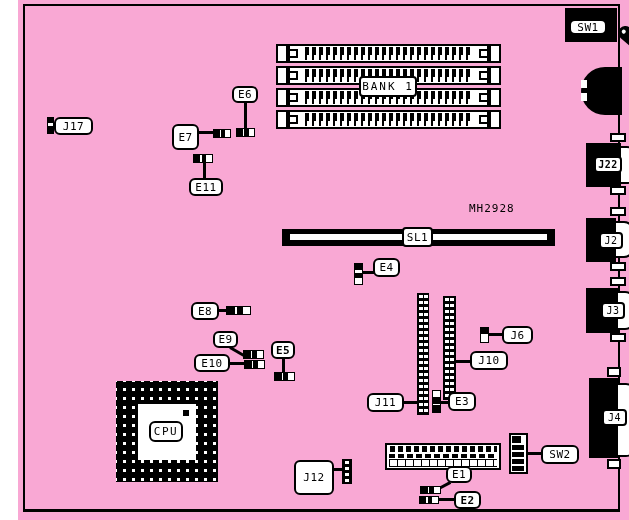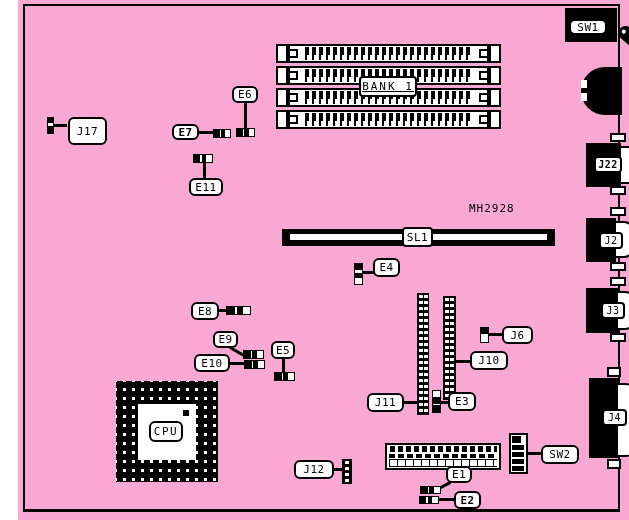--- a/index.html
+++ b/index.html
@@ -102,34 +102,34 @@
       <div class="barR"></div>
   </div>
   <div class="simm" style="top:110px;">
     <div class="barL"></div>
       <div class="clipL"></div>
       <div class="pins1"></div>
       <div class="pins2"></div>
       <div class="clipR"></div>
       <div class="barR"></div>
   </div>
-  <div class="lbl" style="left:341px;top:76px;width:58px;height:21px;border-radius:4px;letter-spacing:2px;text-decoration:underline;">BANK 1</div>
+  <div class="lbl" style="left:341px;top:76px;width:58px;height:21px;border-radius:4px;letter-spacing:2px;">BANK 1</div>
 
   <div class="abs ink" style="left:264px;top:229px;width:273px;height:17px;z-index:3;">
     <div class="abs" style="left:8px;right:8px;top:5px;height:6px;background:#fff;"></div>
   </div>
   <div class="lbl" style="left:384px;top:227px;width:31px;height:20px;border-radius:4px;">SL1</div>
 
   <div class="abs" style="left:451px;top:202px;font-size:11px;letter-spacing:1px;z-index:3;">MH2928</div>
 
   <div class="abs" style="left:29px;top:117px;width:7px;height:17px;border:1px solid #000;background:linear-gradient(180deg,#000 0 35%,#fff 35% 55%,#000 55% 100%);z-index:3;"></div>
   <div class="lead" style="left:35px;top:124px;width:14px;"></div>
-  <div class="lbl" style="left:50px;top:117px;width:39px;height:28px;">J17</div>
-
-  <div class="lbl" style="left:154px;top:124px;width:27px;height:16px;font-weight:bold;">E7</div>
+  <div class="lbl" style="left:36px;top:117px;width:39px;height:18px;">J17</div>
+
+  <div class="lbl" style="left:154px;top:124px;width:27px;height:26px;">E7</div>
   <div class="lead" style="left:179px;top:131px;width:17px;"></div>
   <div class="jmpH" style="left:195px;top:129px;width:18px;height:9px;"></div>
   <div class="lbl" style="left:214px;top:86px;width:26px;height:17px;">E6</div>
   <div class="lead v" style="left:226px;top:102px;height:27px;"></div>
   <div class="jmpH" style="left:218px;top:128px;width:19px;height:9px;"></div>
   <div class="jmpH" style="left:175px;top:154px;width:20px;height:9px;"></div>
   <div class="lead v" style="left:185px;top:162px;height:18px;"></div>
   <div class="lbl" style="left:171px;top:178px;width:34px;height:18px;">E11</div>
 
   <div class="lbl" style="left:173px;top:302px;width:28px;height:18px;">E8</div>
@@ -137,21 +137,21 @@
   <div class="jmpH" style="left:208px;top:306px;width:25px;height:9px;"></div>
 
   <div class="lbl" style="left:195px;top:331px;width:25px;height:17px;">E9</div>
   <div class="lead" style="left:212px;top:346px;width:16px;transform:rotate(30deg);transform-origin:left center;"></div>
   <div class="jmpH" style="left:225px;top:350px;width:21px;height:9px;"></div>
 
   <div class="lbl" style="left:176px;top:354px;width:36px;height:18px;">E10</div>
   <div class="lead" style="left:210px;top:362px;width:18px;"></div>
   <div class="jmpH" style="left:226px;top:360px;width:21px;height:9px;"></div>
 
-  <div class="lbl" style="left:253px;top:341px;width:24px;height:18px;">E5</div>
+  <div class="lbl" style="left:253px;top:341px;width:24px;height:18px;font-weight:bold;">E5</div>
   <div class="lead v" style="left:264px;top:358px;height:16px;"></div>
   <div class="jmpH" style="left:256px;top:372px;width:21px;height:9px;"></div>
 
   <div class="jmpV" style="left:336px;top:263px;width:9px;height:22px;"></div>
   <div class="lead" style="left:343px;top:271px;width:14px;"></div>
   <div class="lbl" style="left:355px;top:258px;width:27px;height:19px;">E4</div>
 
   <div class="abs ink" style="left:98px;top:381px;width:102px;height:101px;z-index:3;background-image:radial-gradient(circle,#fff 1.7px,transparent 1.9px);background-size:9px 9px;background-position:4px 4px;">
     <div class="abs" style="left:22px;top:23px;width:58px;height:56px;background:#fff;"></div>
     <div class="abs ink" style="left:67px;top:29px;width:6px;height:6px;"></div>
@@ -172,21 +172,21 @@
   <div class="lbl" style="left:349px;top:393px;width:37px;height:19px;">J11</div>
 
   <div class="abs" style="left:414px;top:390px;width:9px;height:23px;border:1px solid #000;background:linear-gradient(180deg,#fff 0 28%,#000 28% 62%,#fff 62% 68%,#000 68% 100%);z-index:3;"></div>
   <div class="lead" style="left:421px;top:401px;width:11px;"></div>
   <div class="lbl" style="left:430px;top:392px;width:28px;height:19px;">E3</div>
 
   <div class="abs" style="left:462px;top:327px;width:9px;height:16px;border:1px solid #000;background:linear-gradient(180deg,#000 0 40%,#fff 40% 100%);z-index:3;"></div>
   <div class="lead" style="left:470px;top:333px;width:16px;"></div>
   <div class="lbl" style="left:484px;top:326px;width:31px;height:18px;">J6</div>
 
-  <div class="lbl" style="left:276px;top:460px;width:40px;height:19px;">J12</div>
+  <div class="lbl" style="left:276px;top:460px;width:40px;height:35px;">J12</div>
   <div class="lead" style="left:315px;top:468px;width:10px;"></div>
   <div class="hdrV" style="left:324px;top:459px;width:10px;height:25px;">
     <div class="col" style="left:3px;"></div>
   </div>
 
   <div class="abs" style="left:367px;top:443px;width:116px;height:27px;border:2px solid #000;background:#fff;z-index:3;">
     <div class="abs" style="left:2px;right:2px;top:1px;height:6px;background:repeating-linear-gradient(90deg,#000 1px 6px,#fff 6px 9px);"></div>
     <div class="abs" style="left:2px;right:2px;top:9px;height:4px;background:repeating-linear-gradient(90deg,#000 0 6px,#fff 6px 9px);"></div>
     <div class="abs" style="left:2px;right:2px;bottom:1px;height:8px;border-top:1px solid #000;border-bottom:1px solid #000;background:repeating-linear-gradient(90deg,#000 0 1px,#fff 1px 8px);"></div>
   </div>

